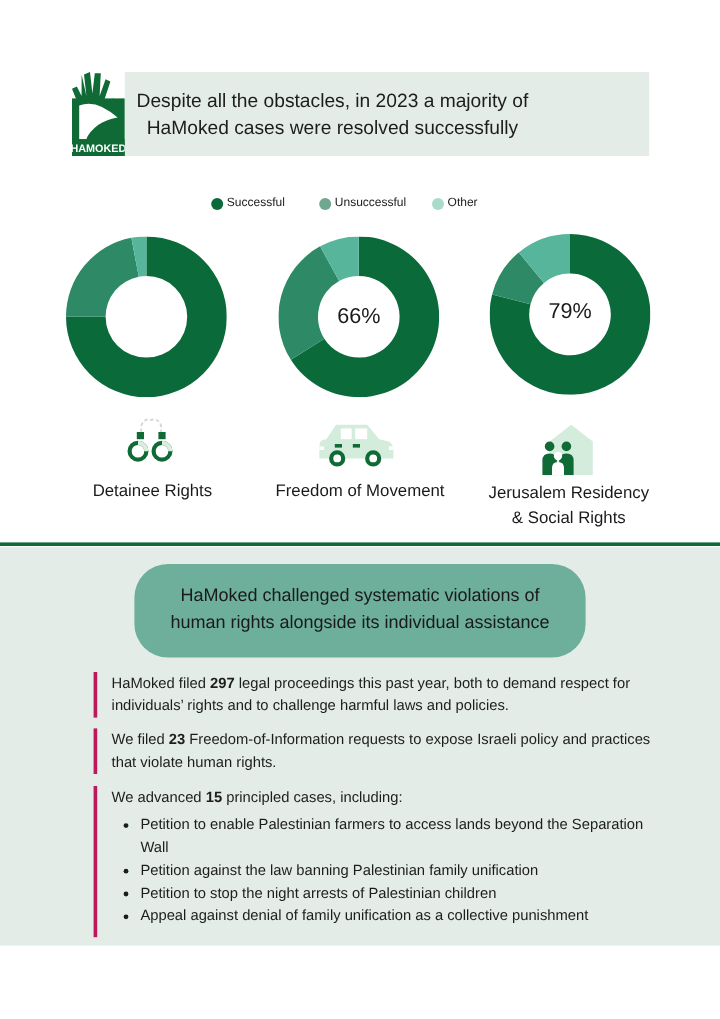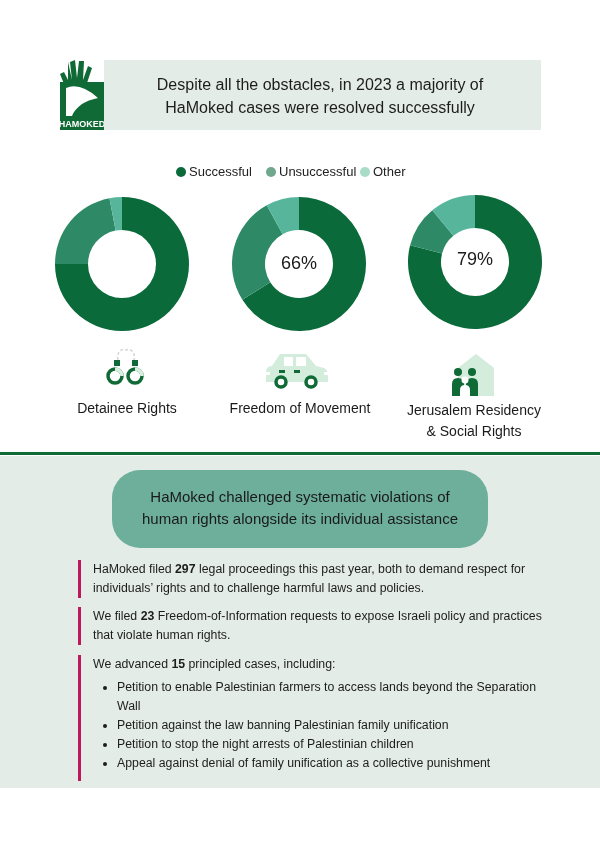--- a/index.html
+++ b/index.html
@@ -2,26 +2,26 @@
 <html><head>
 <meta charset="utf-8">
 <style>
   html, body { margin:0; padding:0; }
   body { width:600px; height:849px; background:#ffffff; position:relative; overflow:hidden;
          font-family:"Liberation Sans", sans-serif; color:#1a1a1a; }
   .abs { position:absolute; }
 
   
   .header-band { left:104px; top:60px; width:437px; height:70px; background:#e3ece6; }
-  .header-text { left:104px; top:73px; width:346px; text-align:center; font-size:16px; line-height:23px; color:#1d1d1d;padding-left:43px; }
+  .header-text { left:104px; top:73px; width:346px; text-align:center; font-size:16px; line-height:23px; color:#1d1d1d; }
   .header-text b { font-weight:400; }
   .logo { left:60px; top:60px; width:44px; height:70px; }
 
   
-  .legend { top:164px; left:0; width:544px; height:16px; font-size:13px; color:#222; }
+  .legend { top:164px; left:0; width:544px; height:16px; font-size:10px; color:#222; }
   .legend-item { position:absolute; display:flex; align-items:center; gap:3px; }
   .legend-dot { width:10px; height:10px; border-radius:50%; display:inline-block; }
 
   
   .donut { width:134px; height:134px; }
   .donut-label { position:absolute; width:134px; text-align:center; font-size:18px; color:#1a1a1a; }
   .cat-label { position:absolute; text-align:center; font-size:14px; line-height:21px; color:#1a1a1a; }
 
   
   .divider { left:0; top:452px; width:600px; height:3px; background:#0f6a35; }

